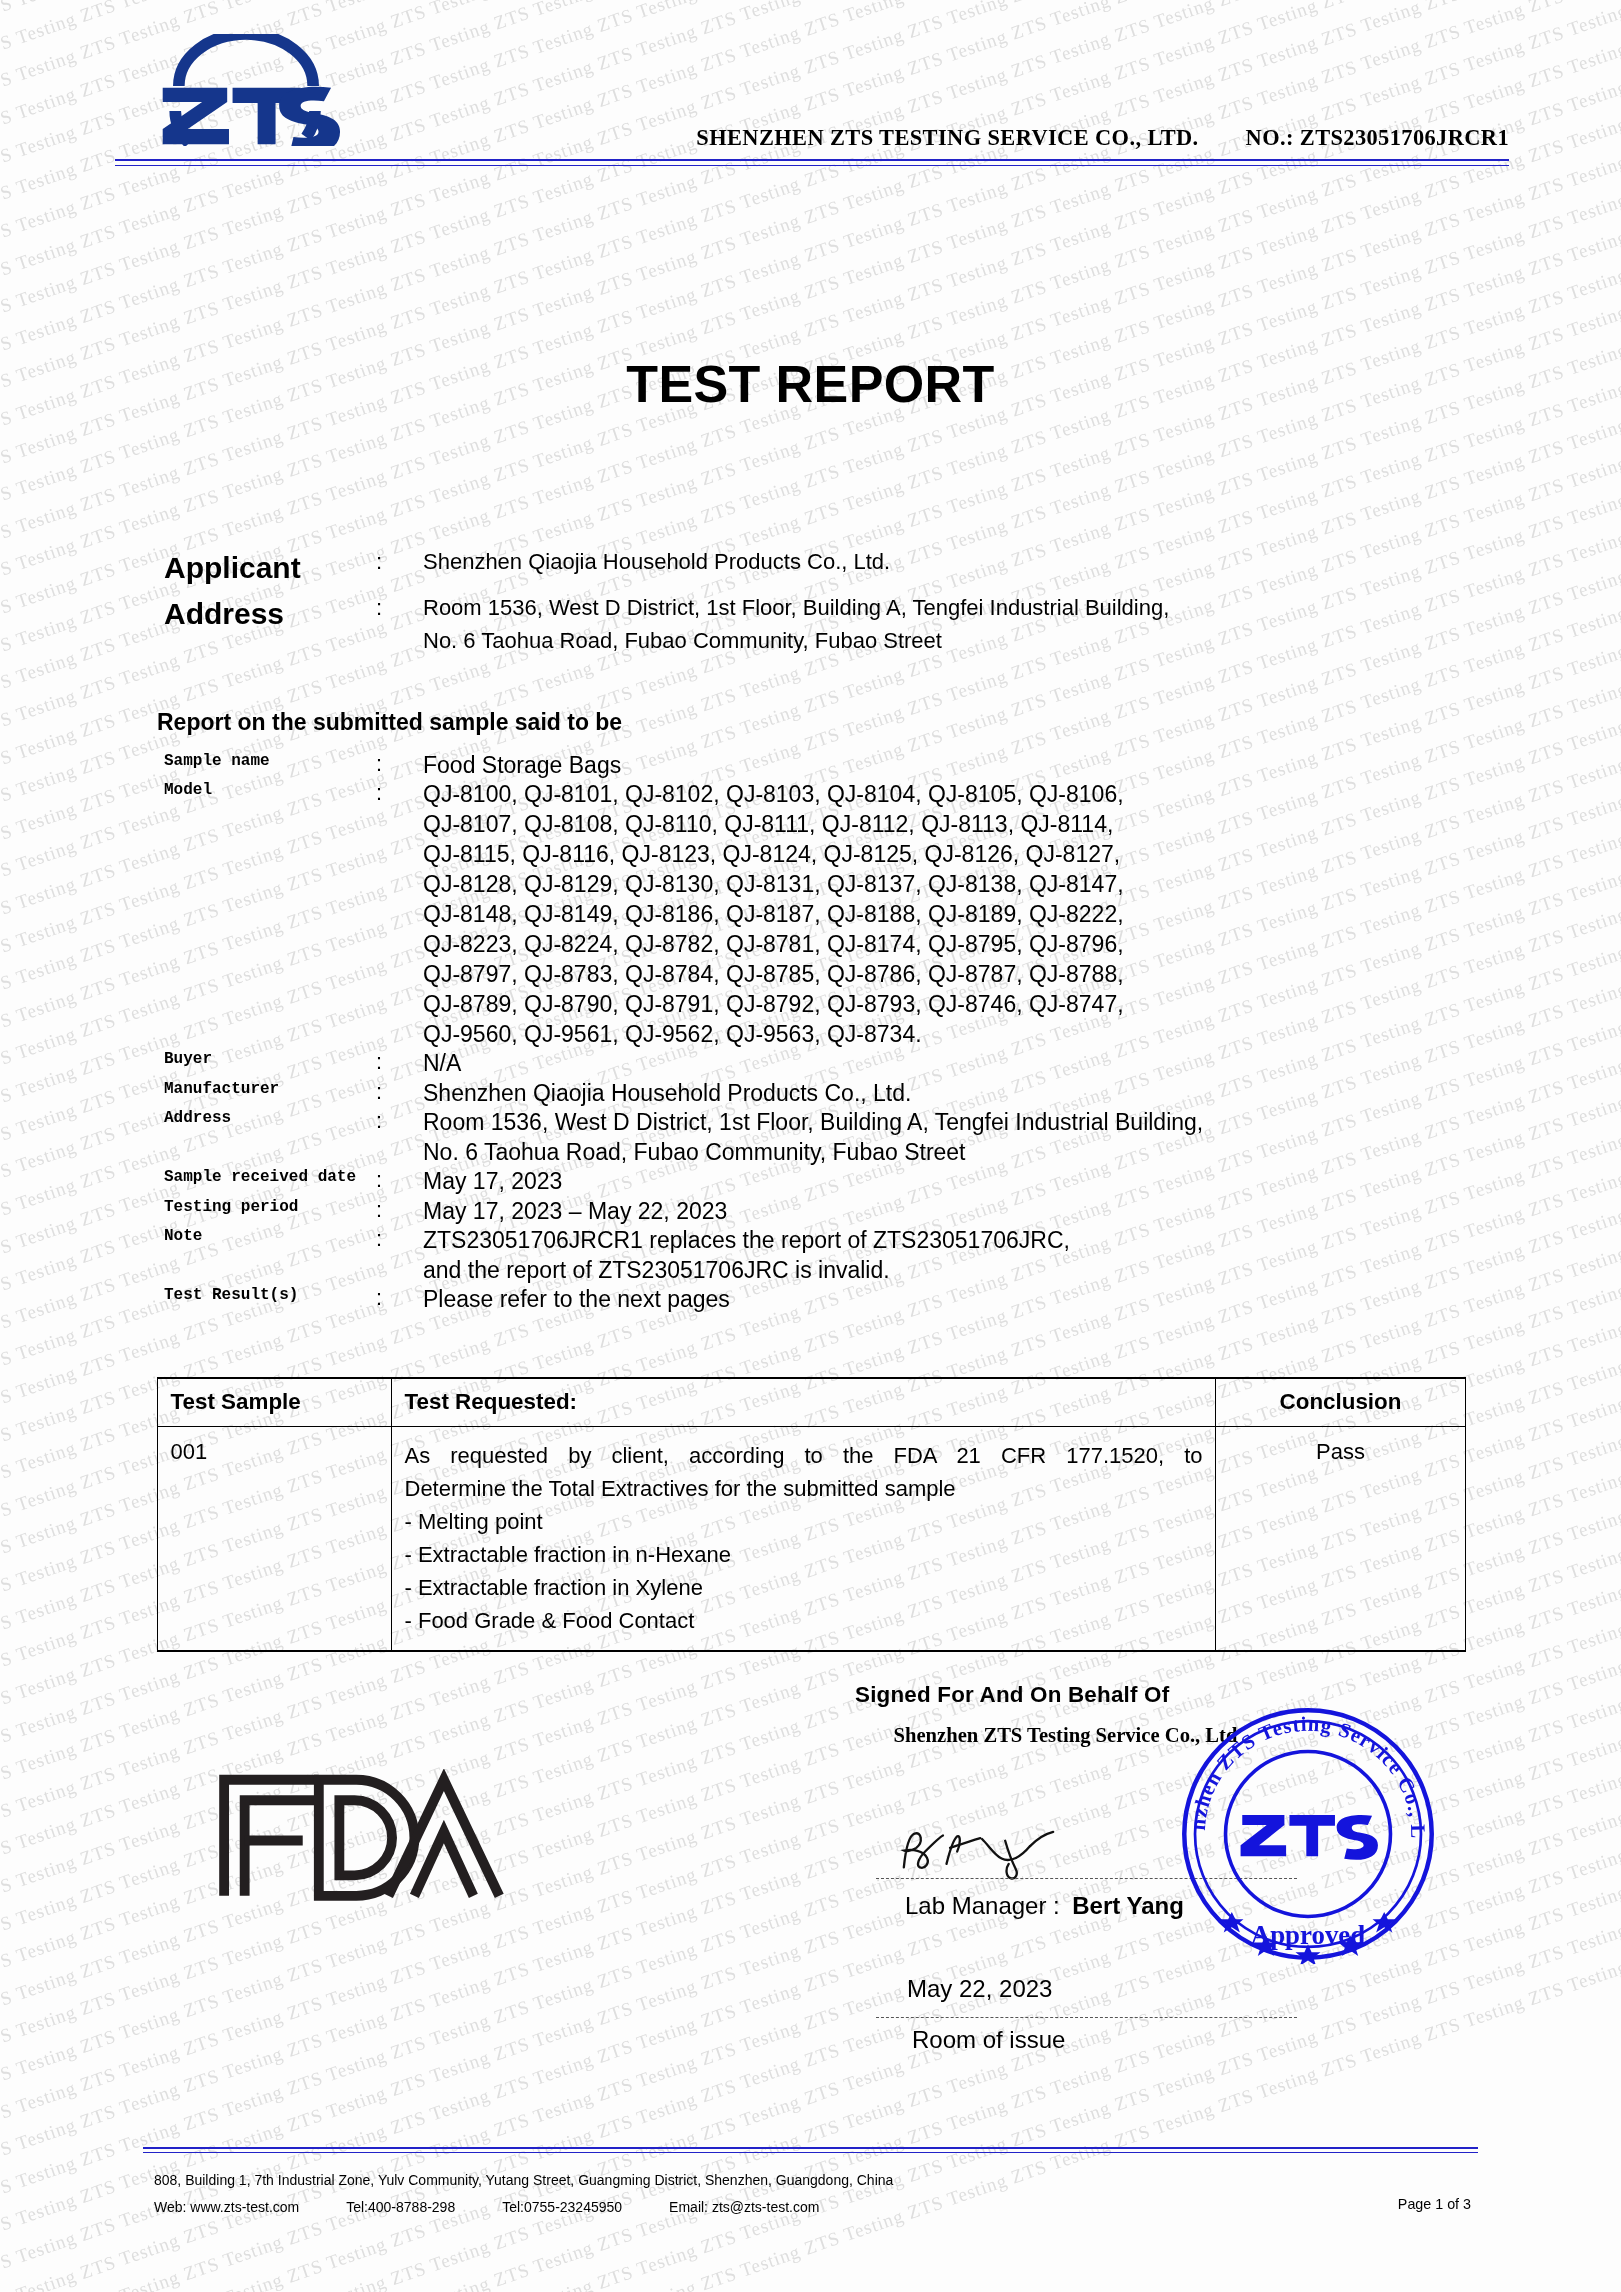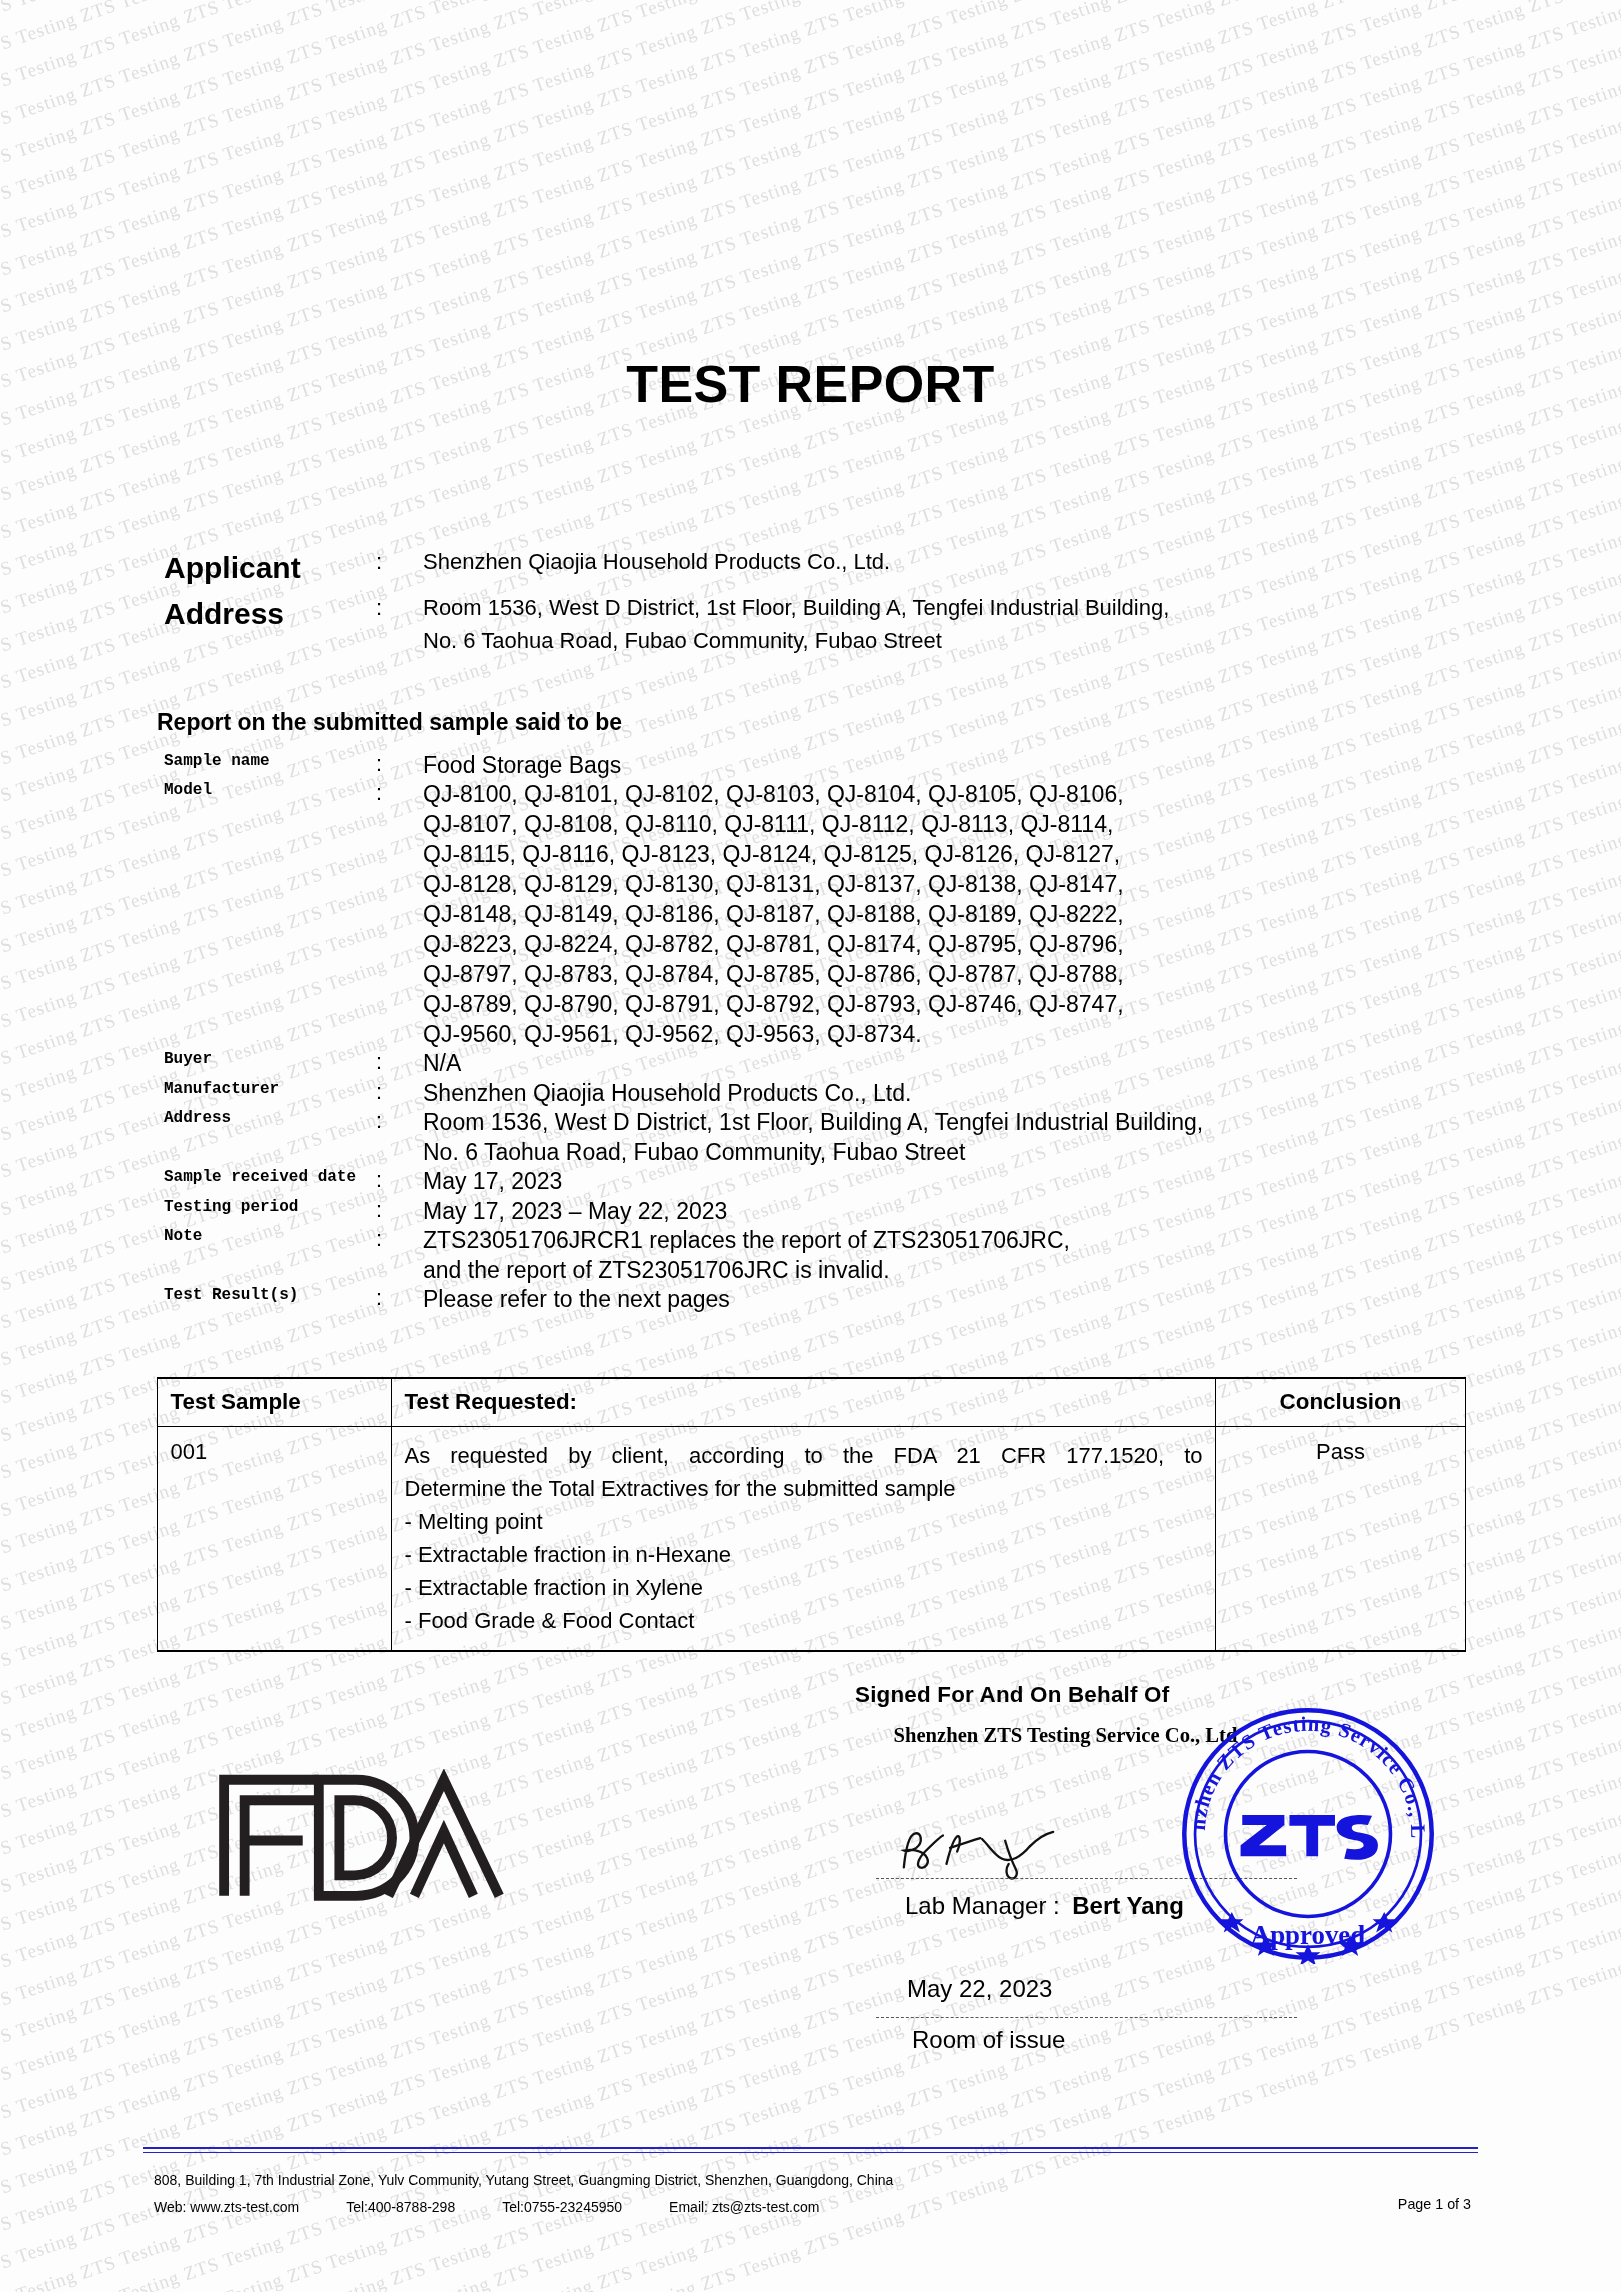--- a/index.html
+++ b/index.html
@@ -370,20 +370,38 @@
       <div class="wm-row" style="position:absolute;left:-233px;top:2332px;">ZTS  Testing  ZTS  Testing  ZTS  Testing  ZTS  Testing  ZTS  Testing  ZTS  Testing  ZTS  Testing  ZTS  Testing  ZTS  Testing  ZTS  Testing  ZTS  Testing  ZTS  Testing  ZTS  Testing  ZTS  Testing  ZTS  Testing  ZTS  Testing ZTS  Testing  ZTS  Testing  ZTS  Testing  ZTS  Testing  ZTS  Testing  ZTS  Testing  ZTS  Testing  ZTS  Testing  ZTS  Testing  ZTS  Testing  ZTS  Testing  ZTS  Testing  ZTS  Testing  ZTS  Testing  ZTS  Testing  ZTS  Testing </div>
       <div class="wm-row" style="position:absolute;left:-233px;top:2370px;">ZTS  Testing  ZTS  Testing  ZTS  Testing  ZTS  Testing  ZTS  Testing  ZTS  Testing  ZTS  Testing  ZTS  Testing  ZTS  Testing  ZTS  Testing  ZTS  Testing  ZTS  Testing  ZTS  Testing  ZTS  Testing  ZTS  Testing  ZTS  Testing ZTS  Testing  ZTS  Testing  ZTS  Testing  ZTS  Testing  ZTS  Testing  ZTS  Testing  ZTS  Testing  ZTS  Testing  ZTS  Testing  ZTS  Testing  ZTS  Testing  ZTS  Testing  ZTS  Testing  ZTS  Testing  ZTS  Testing  ZTS  Testing </div>
       <div class="wm-row" style="position:absolute;left:-233px;top:2407px;">ZTS  Testing  ZTS  Testing  ZTS  Testing  ZTS  Testing  ZTS  Testing  ZTS  Testing  ZTS  Testing  ZTS  Testing  ZTS  Testing  ZTS  Testing  ZTS  Testing  ZTS  Testing  ZTS  Testing  ZTS  Testing  ZTS  Testing  ZTS  Testing ZTS  Testing  ZTS  Testing  ZTS  Testing  ZTS  Testing  ZTS  Testing  ZTS  Testing  ZTS  Testing  ZTS  Testing  ZTS  Testing  ZTS  Testing  ZTS  Testing  ZTS  Testing  ZTS  Testing  ZTS  Testing  ZTS  Testing  ZTS  Testing </div>
       <div class="wm-row" style="position:absolute;left:-233px;top:2445px;">ZTS  Testing  ZTS  Testing  ZTS  Testing  ZTS  Testing  ZTS  Testing  ZTS  Testing  ZTS  Testing  ZTS  Testing  ZTS  Testing  ZTS  Testing  ZTS  Testing  ZTS  Testing  ZTS  Testing  ZTS  Testing  ZTS  Testing  ZTS  Testing ZTS  Testing  ZTS  Testing  ZTS  Testing  ZTS  Testing  ZTS  Testing  ZTS  Testing  ZTS  Testing  ZTS  Testing  ZTS  Testing  ZTS  Testing  ZTS  Testing  ZTS  Testing  ZTS  Testing  ZTS  Testing  ZTS  Testing  ZTS  Testing </div>
       <div class="wm-row" style="position:absolute;left:-233px;top:2483px;">ZTS  Testing  ZTS  Testing  ZTS  Testing  ZTS  Testing  ZTS  Testing  ZTS  Testing  ZTS  Testing  ZTS  Testing  ZTS  Testing  ZTS  Testing  ZTS  Testing  ZTS  Testing  ZTS  Testing  ZTS  Testing  ZTS  Testing  ZTS  Testing ZTS  Testing  ZTS  Testing  ZTS  Testing  ZTS  Testing  ZTS  Testing  ZTS  Testing  ZTS  Testing  ZTS  Testing  ZTS  Testing  ZTS  Testing  ZTS  Testing  ZTS  Testing  ZTS  Testing  ZTS  Testing  ZTS  Testing  ZTS  Testing </div>
       <div class="wm-row" style="position:absolute;left:-233px;top:2520px;">ZTS  Testing  ZTS  Testing  ZTS  Testing  ZTS  Testing  ZTS  Testing  ZTS  Testing  ZTS  Testing  ZTS  Testing  ZTS  Testing  ZTS  Testing  ZTS  Testing  ZTS  Testing  ZTS  Testing  ZTS  Testing  ZTS  Testing  ZTS  Testing ZTS  Testing  ZTS  Testing  ZTS  Testing  ZTS  Testing  ZTS  Testing  ZTS  Testing  ZTS  Testing  ZTS  Testing  ZTS  Testing  ZTS  Testing  ZTS  Testing  ZTS  Testing  ZTS  Testing  ZTS  Testing  ZTS  Testing  ZTS  Testing </div>
       <div class="wm-row" style="position:absolute;left:-233px;top:2558px;">ZTS  Testing  ZTS  Testing  ZTS  Testing  ZTS  Testing  ZTS  Testing  ZTS  Testing  ZTS  Testing  ZTS  Testing  ZTS  Testing  ZTS  Testing  ZTS  Testing  ZTS  Testing  ZTS  Testing  ZTS  Testing  ZTS  Testing  ZTS  Testing ZTS  Testing  ZTS  Testing  ZTS  Testing  ZTS  Testing  ZTS  Testing  ZTS  Testing  ZTS  Testing  ZTS  Testing  ZTS  Testing  ZTS  Testing  ZTS  Testing  ZTS  Testing  ZTS  Testing  ZTS  Testing  ZTS  Testing  ZTS  Testing </div>
       <div class="wm-row" style="position:absolute;left:-233px;top:2595px;">ZTS  Testing  ZTS  Testing  ZTS  Testing  ZTS  Testing  ZTS  Testing  ZTS  Testing  ZTS  Testing  ZTS  Testing  ZTS  Testing  ZTS  Testing  ZTS  Testing  ZTS  Testing  ZTS  Testing  ZTS  Testing  ZTS  Testing  ZTS  Testing ZTS  Testing  ZTS  Testing  ZTS  Testing  ZTS  Testing  ZTS  Testing  ZTS  Testing  ZTS  Testing  ZTS  Testing  ZTS  Testing  ZTS  Testing  ZTS  Testing  ZTS  Testing  ZTS  Testing  ZTS  Testing  ZTS  Testing  ZTS  Testing </div>
     </div>
 
+  <div class="header">
+    <div class="logo-zts">
+      <svg viewBox="0 0 230 125" width="206" height="112">
+        <path d="M40 58 A 75 58 0 0 1 190 58" fill="none" stroke="#15368c" stroke-width="13"></path>
+        <path d="M36 86 A 78 60 0 0 0 192 86" fill="none" stroke="#15368c" stroke-width="13" stroke-dasharray="40 22"></path>
+        <g fill="#15368c">
+          <path d="M22 60 h72 v16 l-44 30 h46 v17 H22 v-17 l44 -30 H22 Z"></path>
+          <path d="M100 60 h76 v17 h-28 v46 h-20 V77 h-28 Z"></path>
+          <path d="M210 60 c-30 -4 -58 2 -58 20 c0 14 14 18 30 21 c10 2 14 4 14 8 c0 6 -12 8 -28 6 l-4 17 c32 6 56 -2 56 -23 c0 -14 -14 -18 -31 -21 c-9 -2 -13 -4 -13 -8 c0 -5 10 -7 26 -5 Z"></path>
+        </g>
+      </svg>
+    </div>
+    <div class="header-title">
+      <span class="co-name">SHENZHEN ZTS TESTING SERVICE CO., LTD.</span><span>NO.: ZTS23051706JRCR1</span>
+    </div>
+    <div class="header-rule"></div>
+    <div class="header-rule2"></div>
+  </div>
 
   <div class="content">
 
     <div class="doc-title">TEST REPORT</div>
 
     <div class="fields">
       <div class="frow">
         <div class="flabel">Applicant</div>
         <div class="fcolon">:</div>
         <div class="fvalue">Shenzhen Qiaojia Household Products Co., Ltd.</div>

